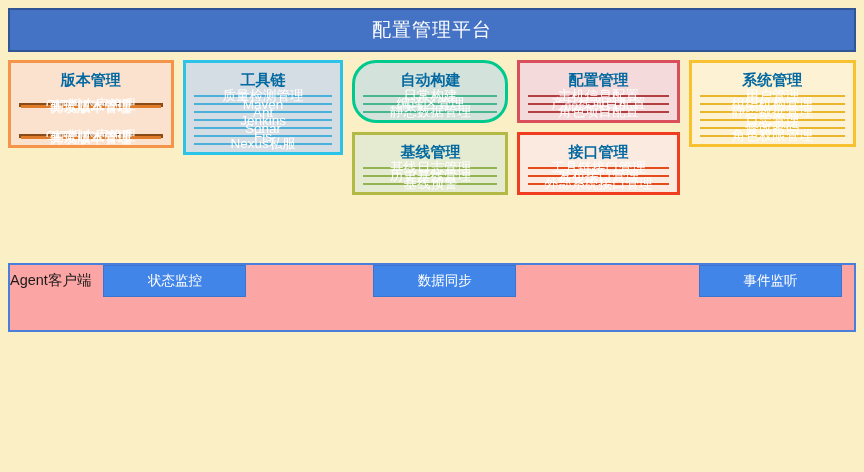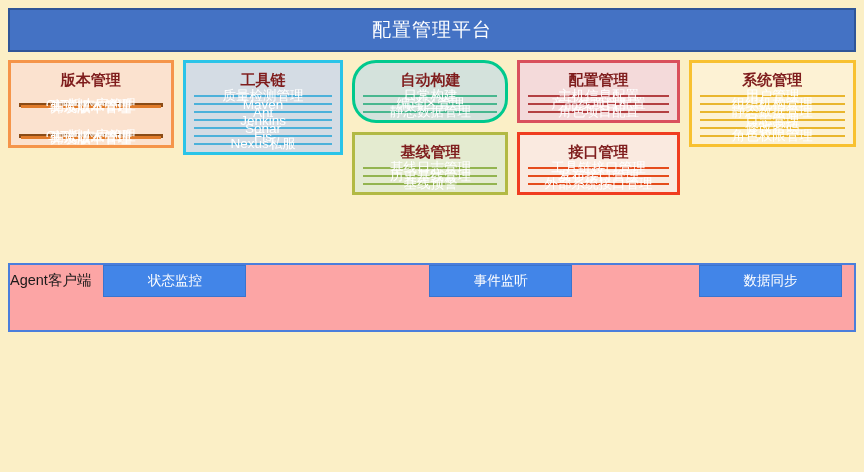--- a/index.html
+++ b/index.html
@@ -67,21 +67,21 @@
     padding: 5px 8px 7px 8px;
     display: flex;
     flex-direction: column;
     min-height: 0;
     overflow: hidden;
   }
   .panel-title {
     text-align: center;
     font-size: 15px;
     font-weight: bold;
-    color: #7f1d1d;
+    color: #0369a1;
     padding: 3px 0 5px 0;
     flex: 0 0 auto;
     white-space: nowrap;
   }
   .panel-items {
     display: flex;
     flex-direction: column;
     gap: 6px;
     flex: 1 1 auto;
     min-height: 0;
@@ -310,18 +310,18 @@
         </div>
       </div>
     </div>
 
   </div>
 
   <div class="agent-bar">
     <div class="agent-title">Agent客户端</div>
     <div class="agent-buttons">
       <div class="agent-btn">状态监控</div>
+      <div class="agent-btn">数据同步</div>
       <div class="agent-btn middle">事件监听</div>
-      <div class="agent-btn">数据同步</div>
     </div>
   </div>
 
 </div>
 
 </body></html>

